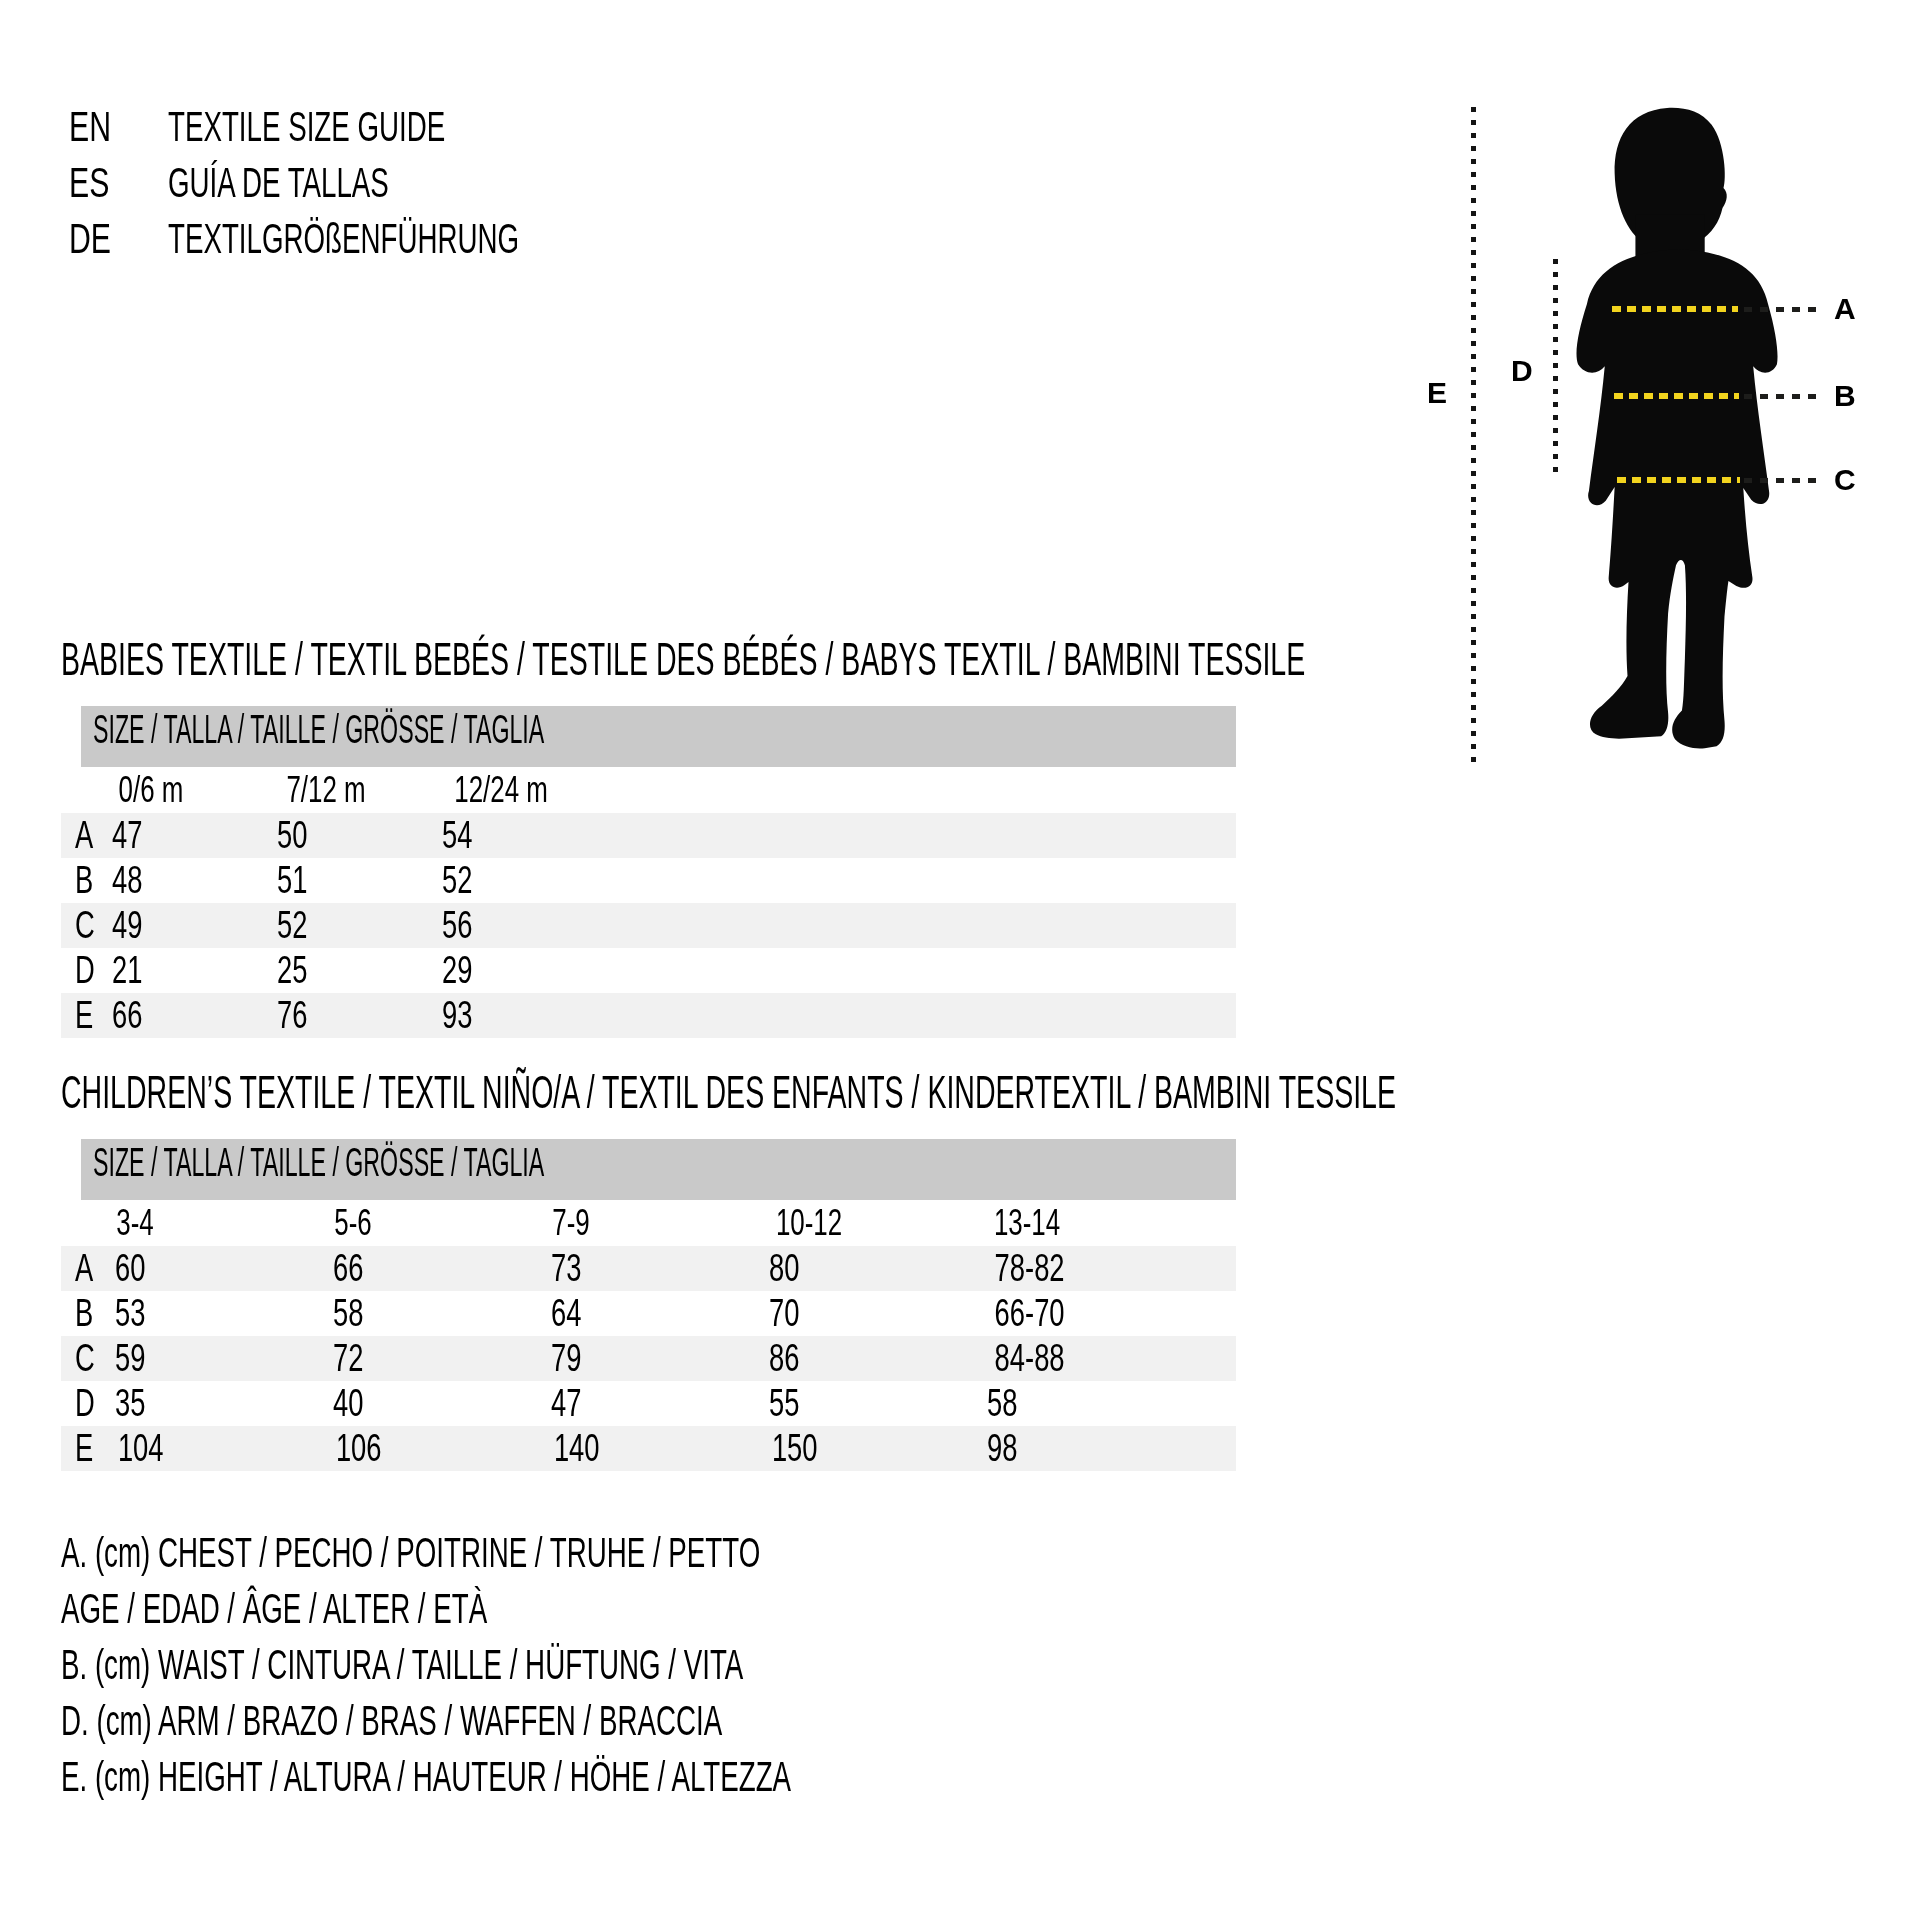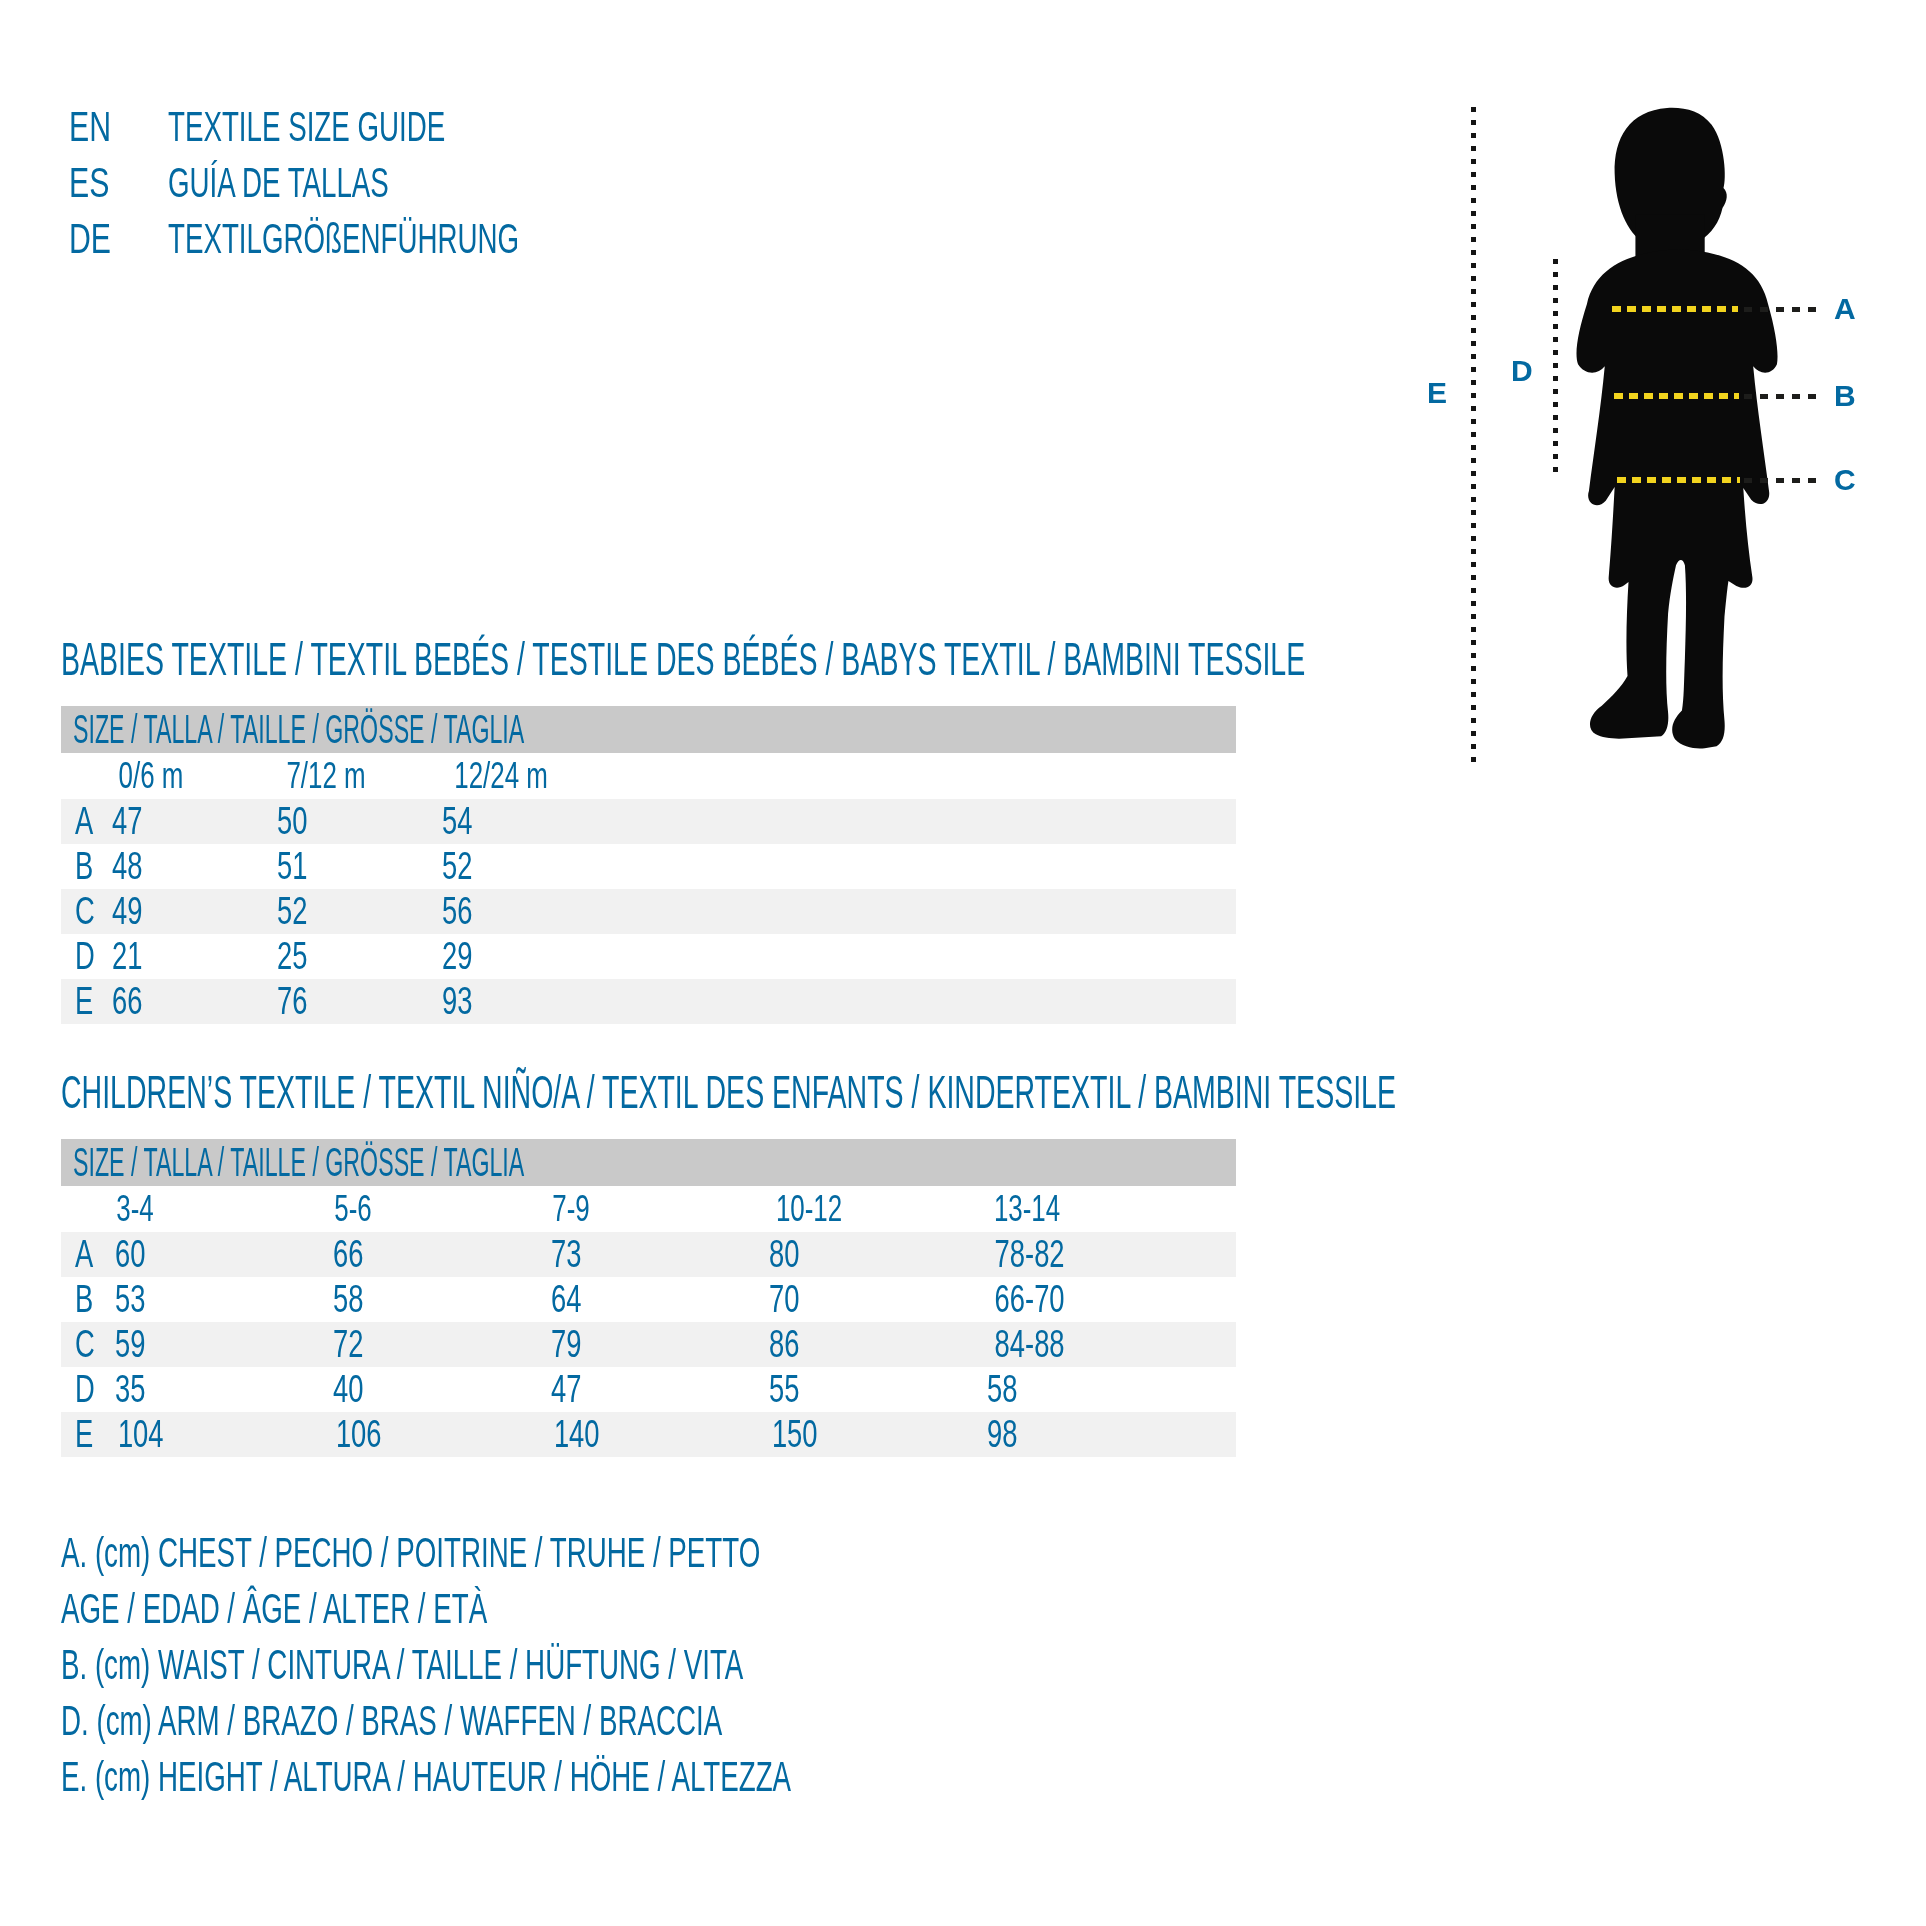--- a/index.html
+++ b/index.html
@@ -1,38 +1,38 @@
 <!DOCTYPE html>
 <html><head>
 <meta charset="utf-8">
 <style>
   html,body{margin:0;padding:0;background:#ffffff;}
   #page{position:relative;width:1927px;height:1927px;background:#ffffff;overflow:hidden;
-        font-family:"Liberation Sans",sans-serif;color:#0369a1;}
+        font-family:"Liberation Sans",sans-serif;color:#000000;}
   .abs{position:absolute;}
 
   
   .cond62{display:inline-block;transform:scaleX(.62);transform-origin:0 50%;white-space:nowrap;}
   .cond66{display:inline-block;transform:scaleX(.66);transform-origin:0 50%;white-space:nowrap;}
   .cond58{display:inline-block;transform:scaleX(.58);transform-origin:0 50%;white-space:nowrap;}
   .condc{display:inline-block;transform:scaleX(.72);transform-origin:50% 50%;white-space:nowrap;}
   .condl{display:inline-block;transform:scaleX(.72);transform-origin:0 50%;white-space:nowrap;}
 
   
   #languages{left:69px;top:99px;}
   .lang-row{display:flex;height:56px;line-height:56px;font-size:42px;}
   .lang-code{width:63px;}
   .lang-title{margin-left:36px;}
 
   
   .section-heading{font-size:46px;line-height:46px;}
 
   
   .size-table{width:1175px;}
-  .size-bar{height:47px;line-height:47px;background:#c9c9c9;font-size:40px;padding-left:12px;box-sizing:border-box;}
+  .size-bar{height:61px;line-height:47px;background:#c9c9c9;font-size:40px;padding-left:12px;box-sizing:border-box;margin-left:20px;}
   .hdr-row{display:flex;height:46px;line-height:46px;font-size:36px;}
   .trow{display:flex;height:45px;line-height:45px;font-size:38px;}
   .trow.stripe{background:#f1f1f1;}
   .rlabel{box-sizing:border-box;padding-left:14px;}
   .babies .rlabel{width:45px;}
   .babies .cell{width:165px;}
   .children .rlabel{width:48px;}
   .children .cell{width:218px;text-align:left;}
   .filler{flex:1;}
 

